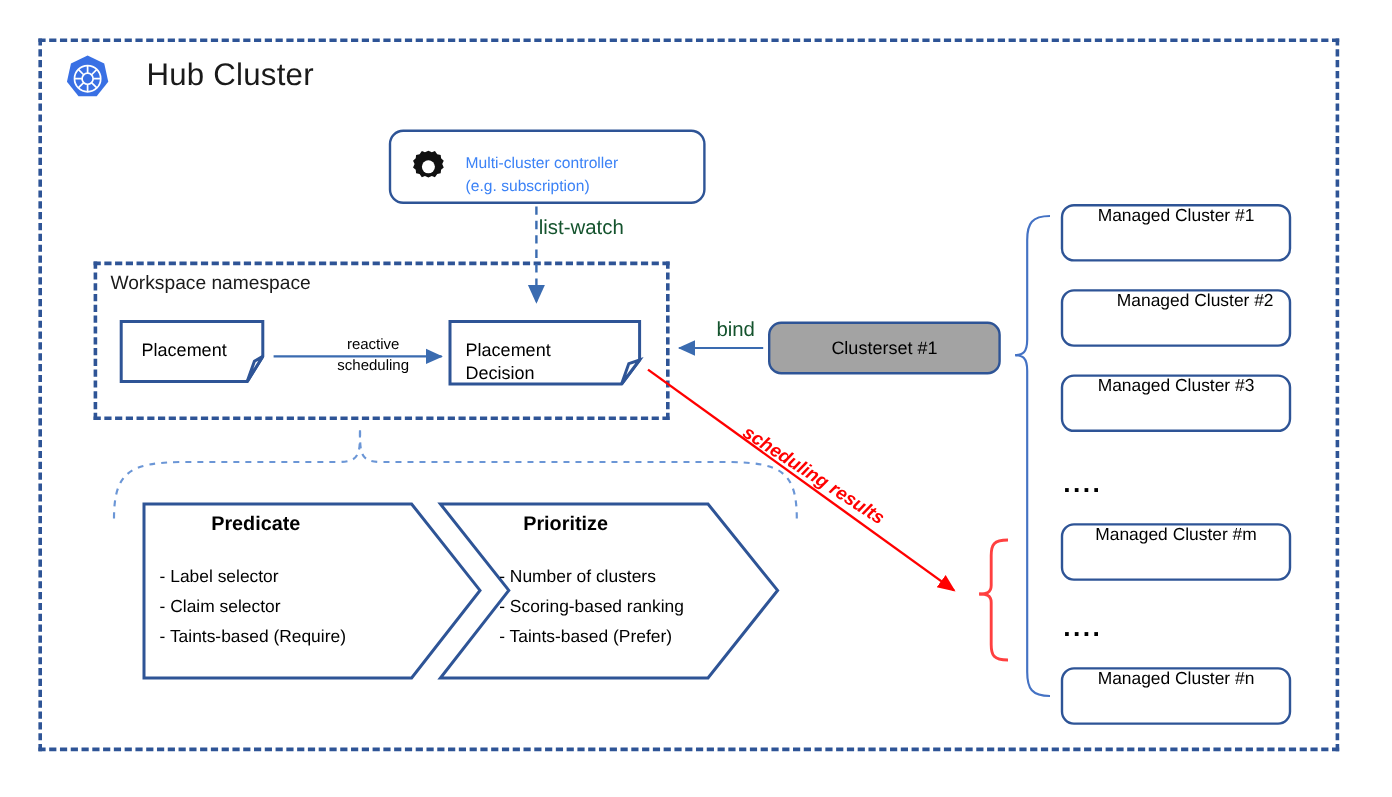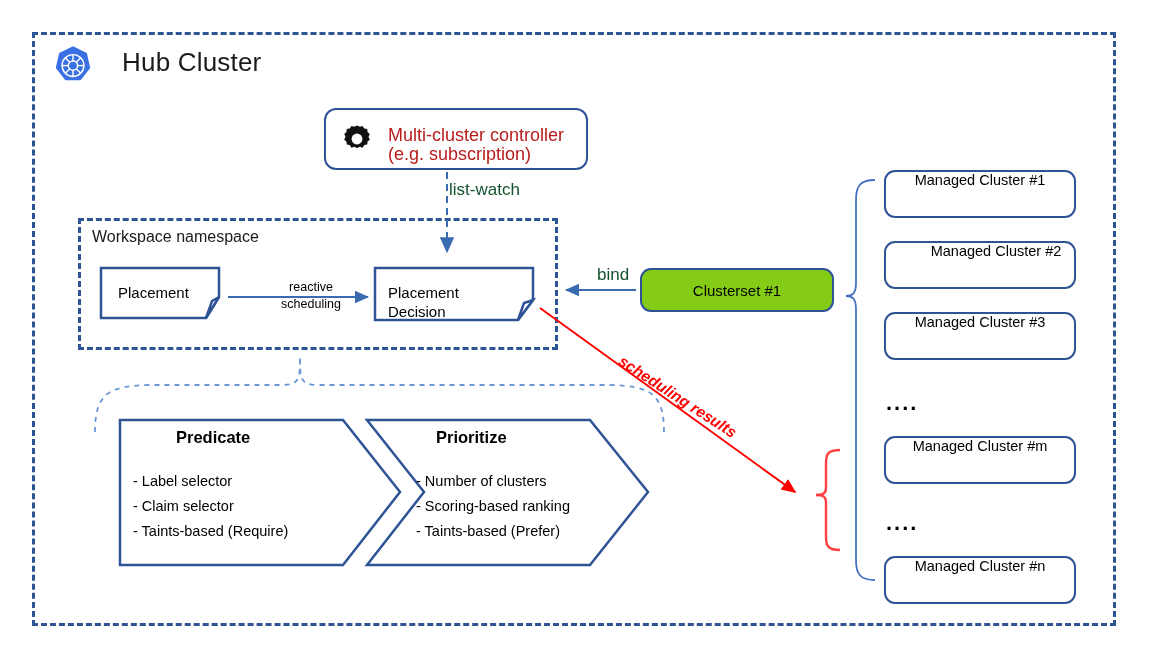--- a/index.html
+++ b/index.html
@@ -50,23 +50,23 @@
     width: 264px; height: 62px;
     border: 2.5px solid #2E5496;
     border-radius: 12px;
     background: #fff;
     box-sizing: border-box;
     display: flex;
     align-items: center;
   }
   #gear-icon-wrap { width: 62px; display:flex; align-items:center; justify-content:center; }
   #controller-text {
-    font-size: 18px;
+    font-size: 13px;
     line-height: 19px;
-    color: #b91c1c;
+    color: #3b82f6;
     white-space: nowrap;
     margin-top: 12px;
   }
   .lbl {
     font-size: 17px;
     color: #14532d;
     white-space: nowrap;
   }
   #list-watch-label { left: 449px; top: 180px; }
 
@@ -101,21 +101,21 @@
     width: 96px;
     white-space: nowrap;
   }
 
   
   #clusterset-box {
     left: 640px; top: 268px;
     width: 194px; height: 44px;
     border: 2.5px solid #2E5496;
     border-radius: 11px;
-    background: #84cc16;
+    background: #a3a3a3;
     box-sizing: border-box;
     display: flex; align-items: center; justify-content: center;
   }
   #clusterset-box span { font-size: 15px; color:#000; white-space: nowrap; }
   #bind-label { left: 586px; top: 265px; margin-left: 11px; }
 
   
   .stage-title {
     position: absolute;
     font-size: 16.5px;

